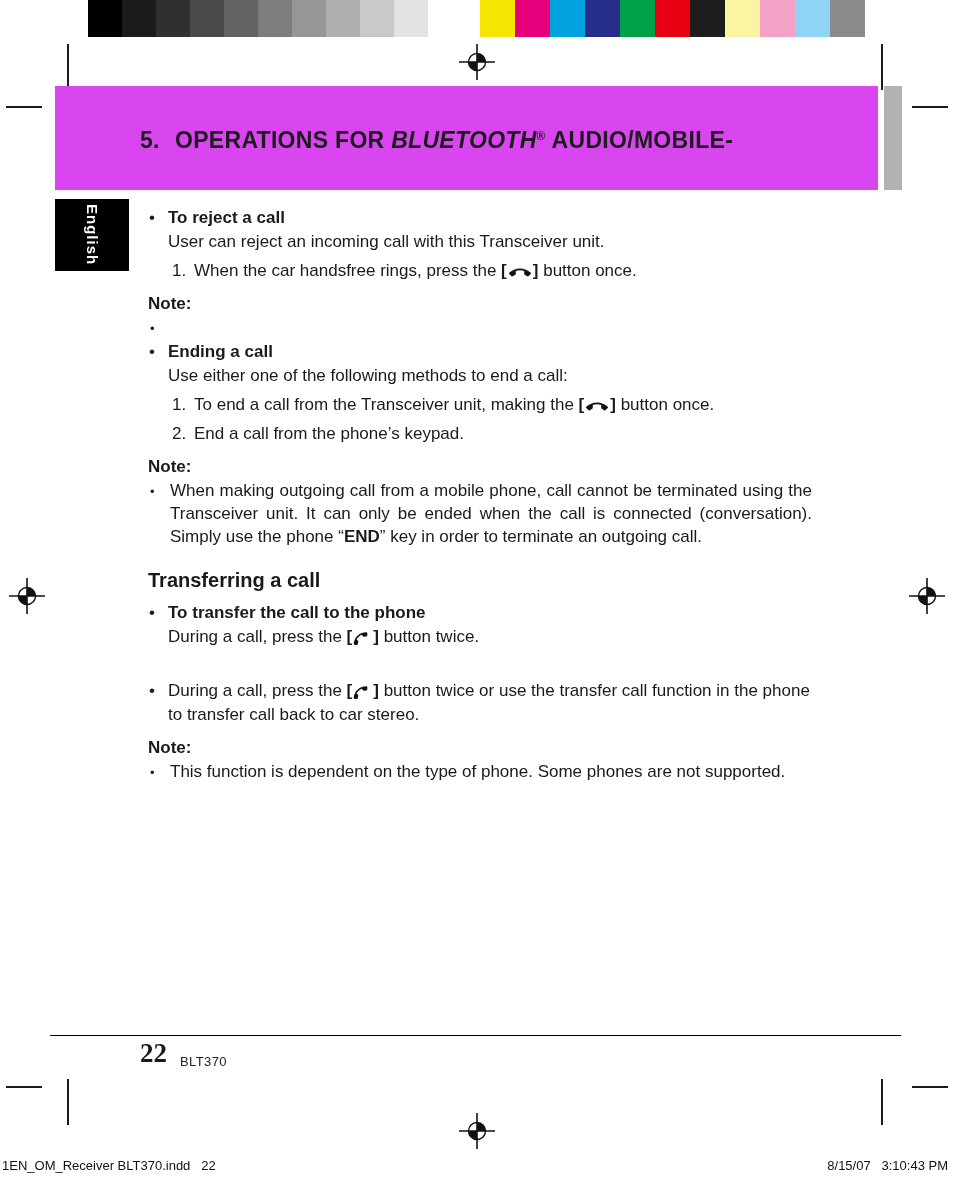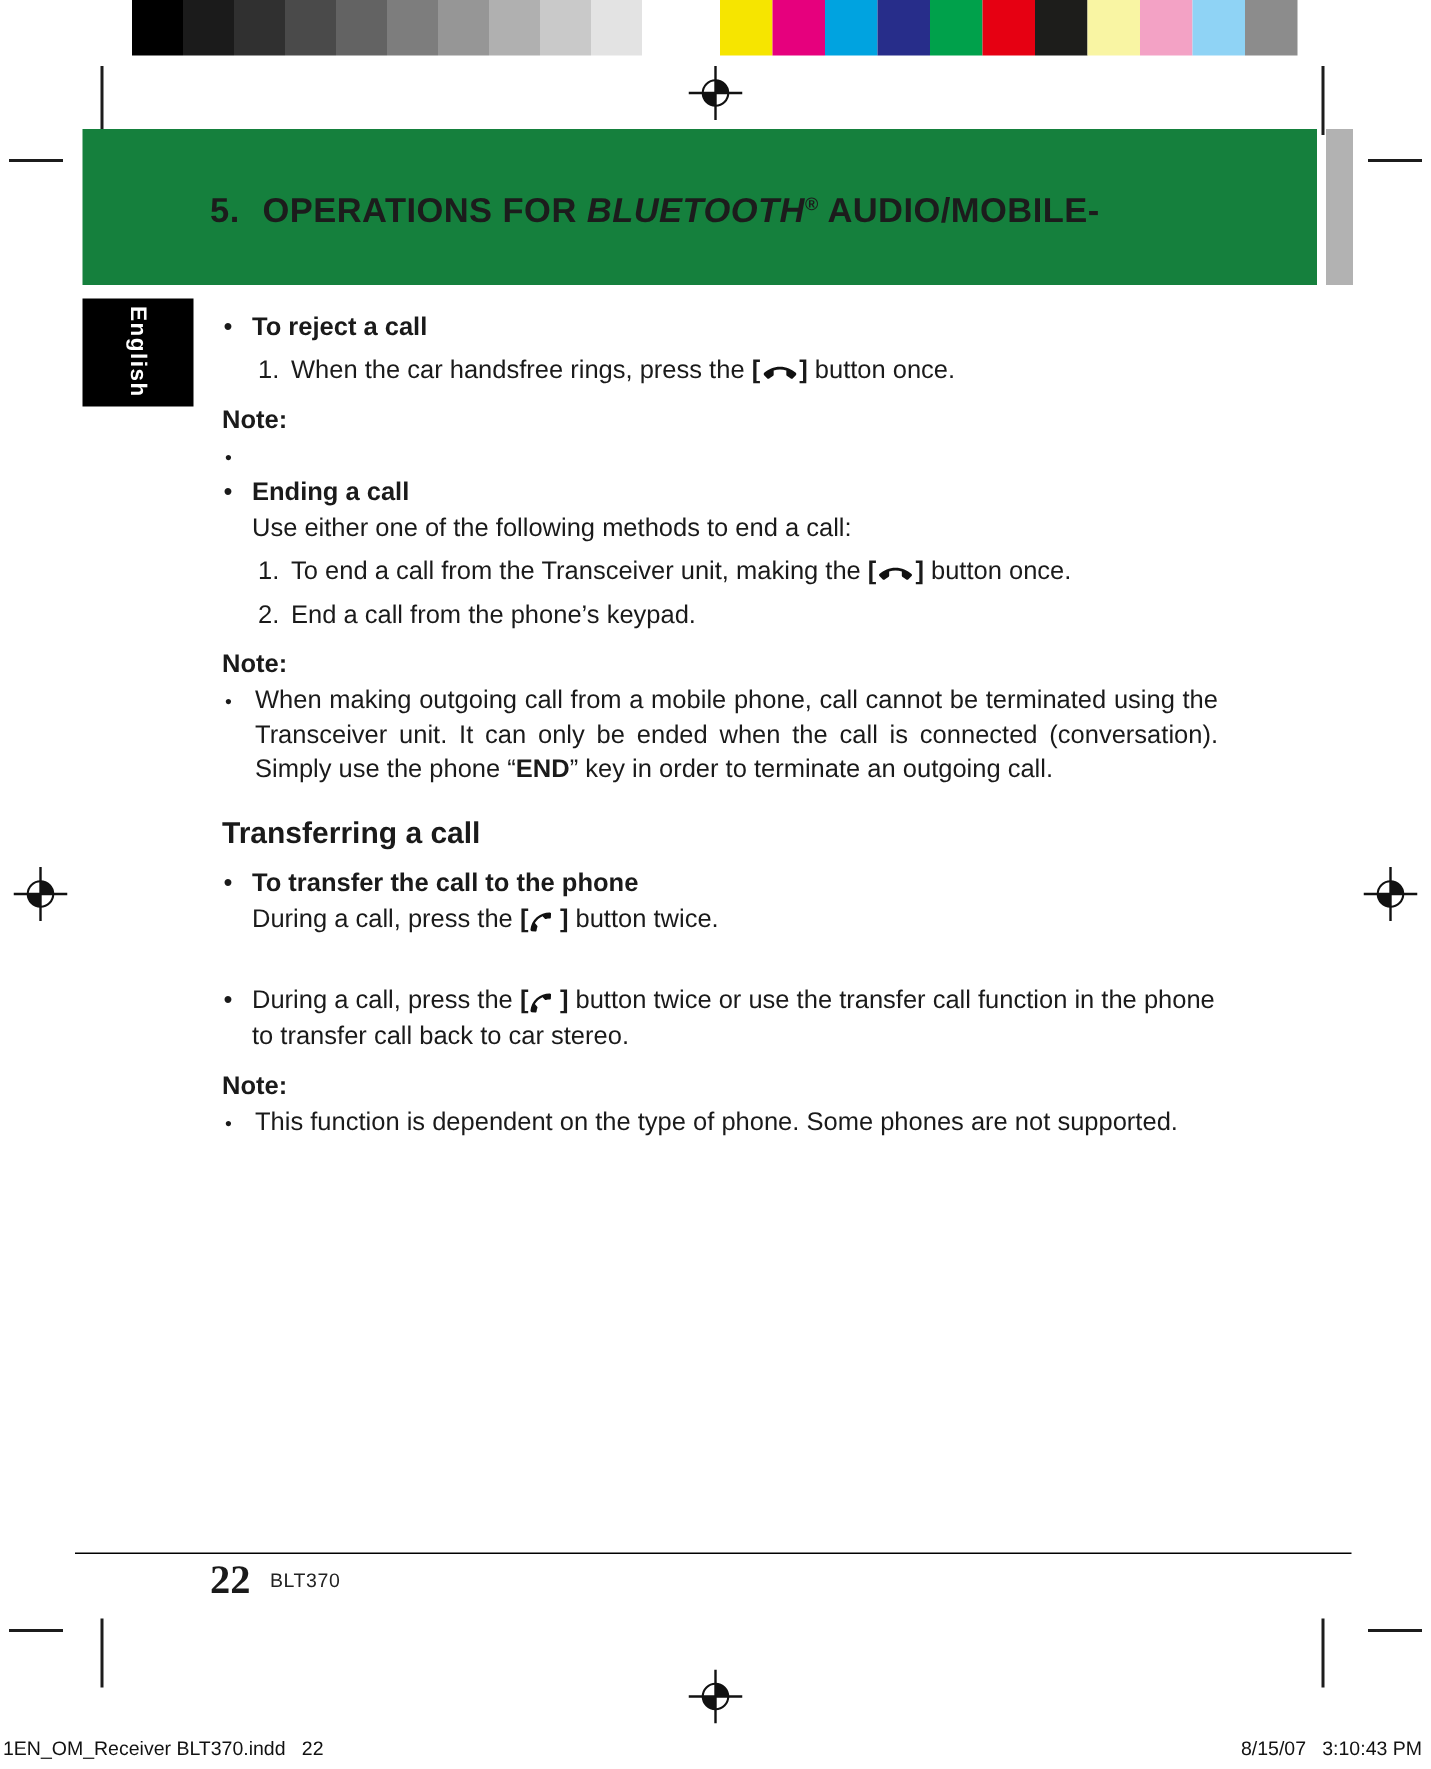--- a/index.html
+++ b/index.html
@@ -54,21 +54,21 @@
 
   
   .br { font-weight:bold; }
   .icon-phone { display:inline-block; margin:0 2px; vertical-align:-1px; }
   .icon-phone svg { display:block; }
   .icon-lift { display:inline-block; width:17px; height:15px; position:relative; margin:0 2px; vertical-align:-3px; }
   .icon-lift svg { position:absolute; left:-3px; top:4px; transform:rotate(-42deg); }
 
   
   .foot-rule { position:absolute; left:50px; top:1035px; width:851px; height:1px; background:#000; }
-  .foot { position:absolute; left:140px; top:1038px; display:flex; align-items:center; gap:13px; }
+  .foot { position:absolute; left:140px; top:1038px; display:flex; align-items:flex-end; gap:13px; }
   .pnum { font-family:"Liberation Serif", serif; font-weight:bold; font-size:27px; }
   .model { font-size:13px; color:#222; letter-spacing:0.4px; }
   .printinfo { position:absolute; top:1158px; font-size:13px; color:#111; white-space:pre; }
   .printinfo.pleft { left:2px; }
   .printinfo.pright { right:6px; }
 </style>
 </head>
 <body>
 
 <div class="page">
@@ -139,34 +139,35 @@
   <div class="reg" style="left:459px;top:1113px">
     <svg width="36" height="36" viewBox="0 0 36 36">
         <line x1="18" y1="0" x2="18" y2="36" stroke="#111" stroke-width="1.6"></line>
         <line x1="0" y1="18" x2="36" y2="18" stroke="#111" stroke-width="1.6"></line>
         <circle cx="18" cy="18" r="8.5" fill="none" stroke="#111" stroke-width="1.4"></circle>
         <path d="M18 9.5 A8.5 8.5 0 0 1 26.5 18 L18 18 Z" fill="#111"></path>
         <path d="M18 26.5 A8.5 8.5 0 0 1 9.5 18 L18 18 Z" fill="#111"></path>
       </svg>
   </div>
 
-  <div class="header-band" style="background: #15803d;">
+  <div class="header-band" style="background: #d946ef;">
     <div class="header-line1"><span class="hnum">5.</span><span>OPERATIONS FOR </span><i>BLUETOOTH</i><sup>®</sup><span> AUDIO/MOBILE-</span></div>
   </div>
   <div class="header-strip" style="background: rgb(178, 178, 178);"></div>
 
   <div class="lang-tab" style="background: rgb(0, 0, 0);">
     <span class="lang-text">English</span>
   </div>
 
   <div class="content">
 
     <div class="bi">
       <span class="dot">•</span>
       <div class="bi-title">To reject a call</div>
+      <div>User can reject an incoming call with this Transceiver unit.</div>
       <div class="step">
         <span class="num">1.</span>
         <span>When the car handsfree rings, press the </span><span><span class="br">[</span><span class="icon-phone"><svg width="22" height="9" viewBox="0 6.6 24 9.6">
                 <path fill="#111" d="M12 9c-1.6 0-3.15.25-4.6.72v3.1c0 .39-.23.74-.56.9-.98.49-1.87 1.12-2.66 1.85-.18.18-.43.28-.7.28-.28 0-.53-.11-.71-.29L.29 13.08c-.18-.17-.29-.42-.29-.7 0-.28.11-.53.29-.71C3.34 8.78 7.46 7 12 7s8.66 1.78 11.71 4.67c.18.18.29.43.29.71 0 .28-.11.53-.29.7l-2.48 2.48c-.18.18-.43.29-.71.29-.27 0-.52-.1-.7-.28-.79-.73-1.68-1.36-2.66-1.85-.33-.16-.56-.51-.56-.9v-3.1C15.15 9.25 13.6 9 12 9z"></path>
               </svg></span><span class="br">]</span></span><span> button once.</span>
       </div>
     </div>
 
     <div class="note-label">Note:</div>
     <div class="note-item">

